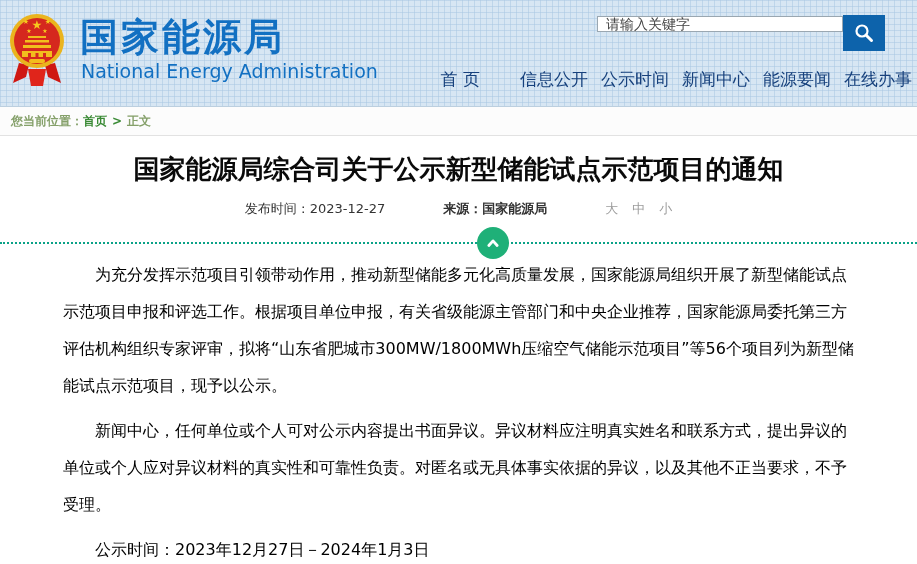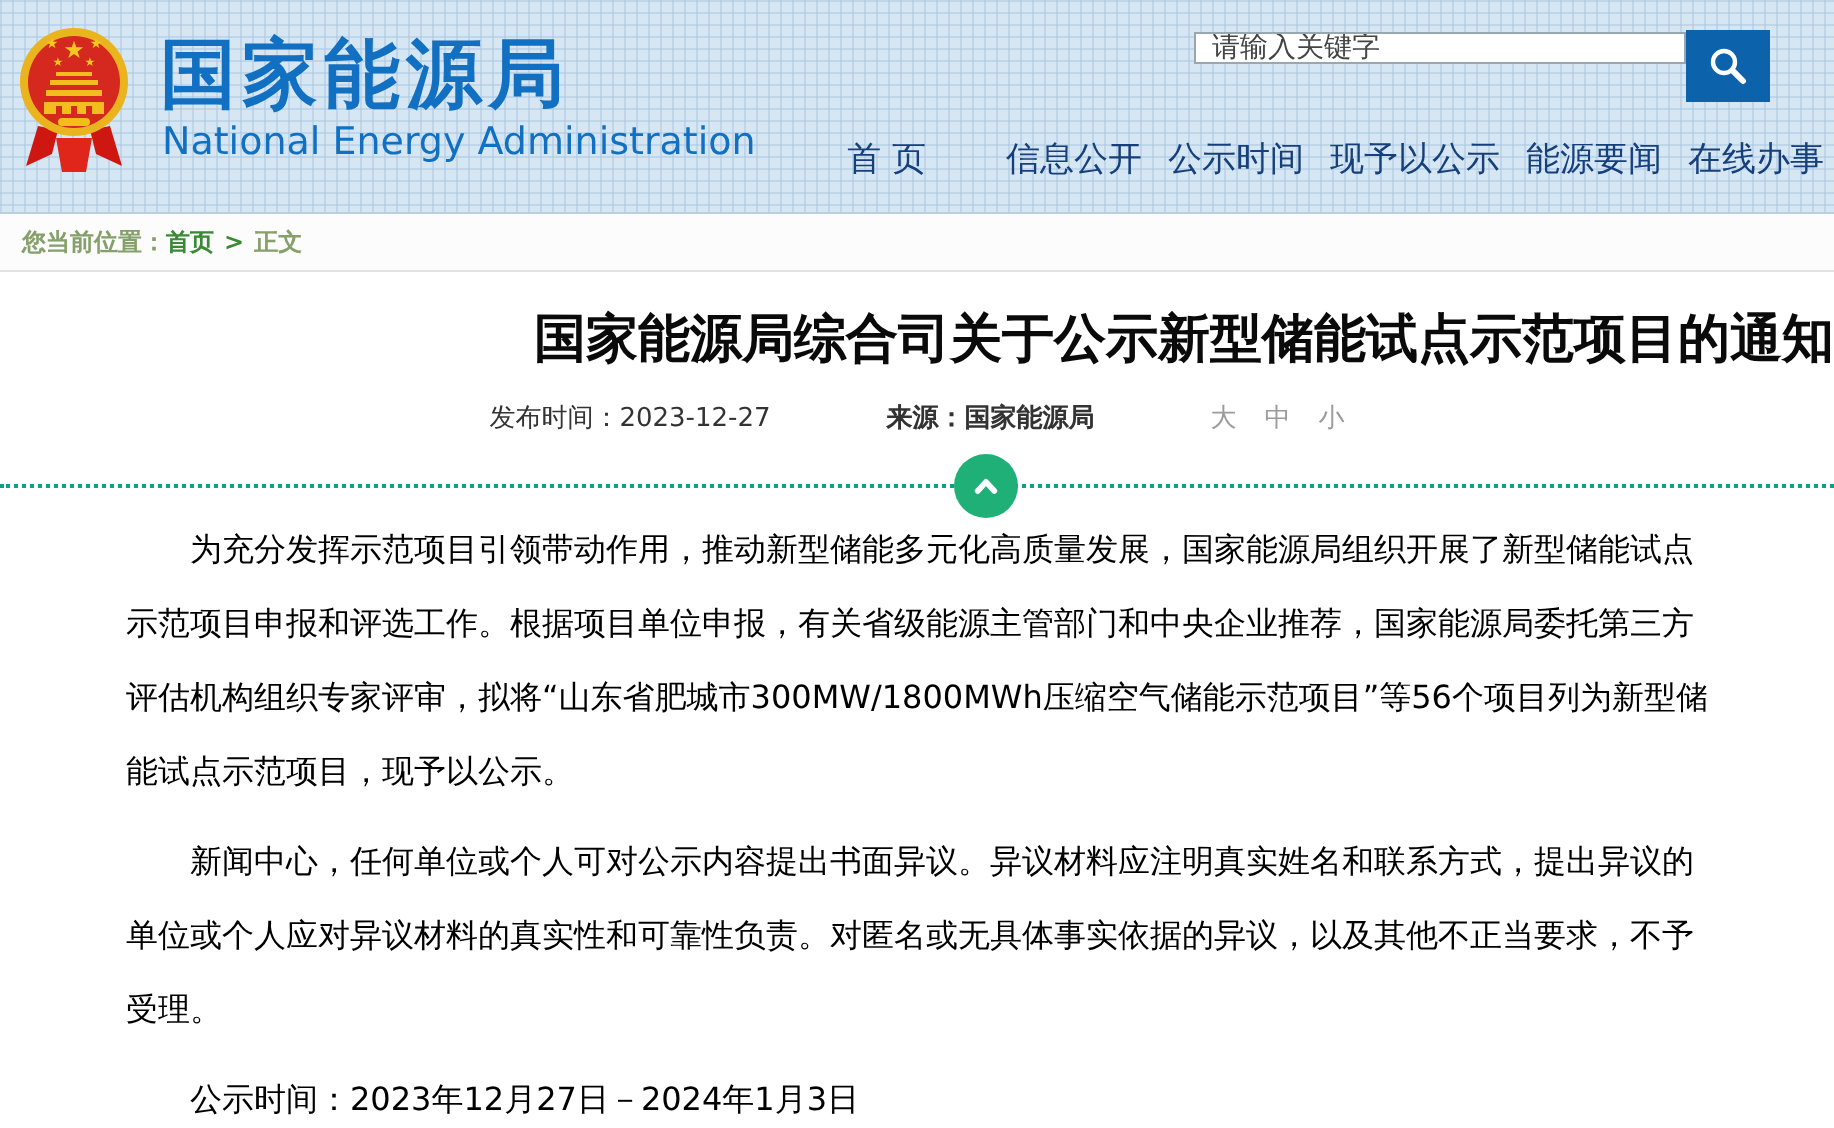--- a/index.html
+++ b/index.html
@@ -65,21 +65,21 @@
     font-size: 12px;
     color: #85a06a;
     font-weight: bold;
   }
   .breadcrumb a { color: #3a8a35; text-decoration: none; cursor: pointer; }
   .breadcrumb .sep { color: #3a8a35; margin: 0 5px; }
 
   
   .article-title {
     margin-top: 16px;
-    text-align: right;
+    text-align: center;
     font-size: 26px; font-weight: bold; color: #0a0a0a;
   }
   .article-meta {
     margin-top: 13px;
     display: flex; justify-content: center; align-items: center;
     gap: 58px;
     font-size: 13px; color: #333;
   }
   .article-meta .source { font-weight: bold; }
   .font-sizes { display: flex; gap: 14px; color: #9c9c9c; }
@@ -146,21 +146,21 @@
         <circle cx="9" cy="9" r="5.5" fill="none" stroke="#ffffff" stroke-width="2.2"></circle>
         <line x1="13.2" y1="13.2" x2="18.5" y2="18.5" stroke="#ffffff" stroke-width="3" stroke-linecap="round"></line>
       </svg>
     </span>
   </button>
 
   <div class="nav">
     <span class="nav-item home">首 页</span>
     <span class="nav-item">信息公开</span>
     <span class="nav-item">公示时间</span>
-    <span class="nav-item">现予以公示</span>
+    <span class="nav-item">新闻中心</span>
     <span class="nav-item">能源要闻</span>
     <span class="nav-item">在线办事</span>
   </div>
 </div>
 
 <div class="breadcrumb">
   <span>您当前位置：</span><a>首页</a><span class="sep">&gt;</span><span>正文</span>
 </div>
 
 <div>

